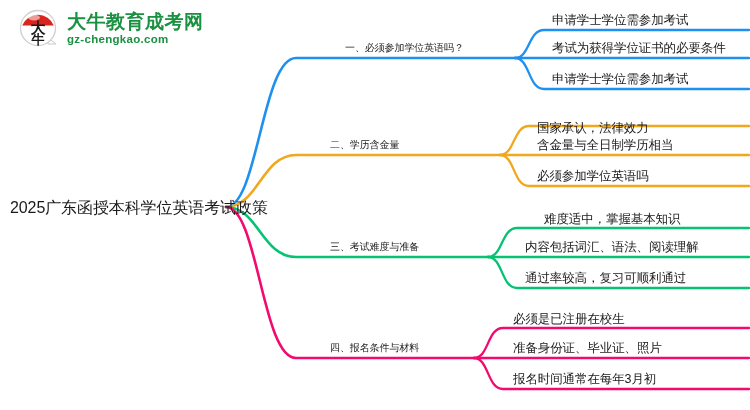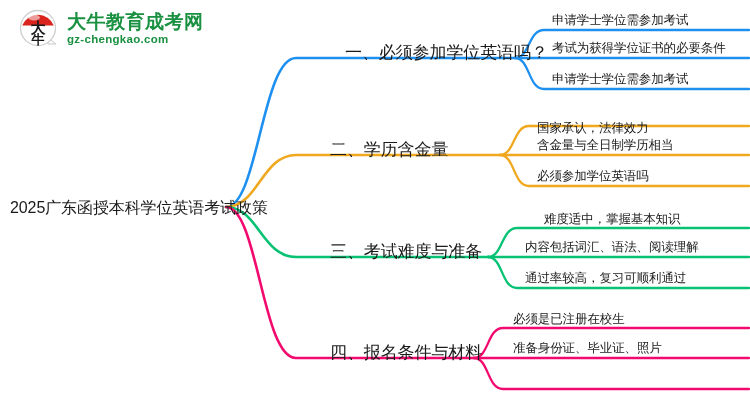--- a/index.html
+++ b/index.html
@@ -74,21 +74,21 @@
     white-space: nowrap;
     font-family: "Liberation Sans", "DejaVu Sans", sans-serif;
   }
   .root-label {
     font-size: 16px;
     left: 10px;
     top: 198px;
     letter-spacing: -0.1px;
   }
   .branch-label {
-    font-size: 17px;
+    font-size: 10px;
     letter-spacing: -0.1px;
   }
   .leaf-label {
     font-size: 12.5px;
     letter-spacing: -0.1px;
   }
 </style>
 </head>
 <body>
 
@@ -158,14 +158,15 @@
   <div class="node-text leaf-label" style="left:537px; top:168px;">必须参加学位英语吗</div>
 
   <div class="node-text branch-label" style="left:330px; top:240px;">三、考试难度与准备</div>
   <div class="node-text leaf-label" style="left:525px; top:211px;margin-left:19px;">难度适中，掌握基本知识</div>
   <div class="node-text leaf-label" style="left:525px; top:239px;">内容包括词汇、语法、阅读理解</div>
   <div class="node-text leaf-label" style="left:525px; top:270px;">通过率较高，复习可顺利通过</div>
 
   <div class="node-text branch-label" style="left:330px; top:341px;">四、报名条件与材料</div>
   <div class="node-text leaf-label" style="left:513px; top:311px;">必须是已注册在校生</div>
   <div class="node-text leaf-label" style="left:513px; top:340px;">准备身份证、毕业证、照片</div>
+  <div class="node-text leaf-label" style="left:513px; top:371px;">报名时间通常在每年3月初</div>
 
 </div>
 
 </body></html>

